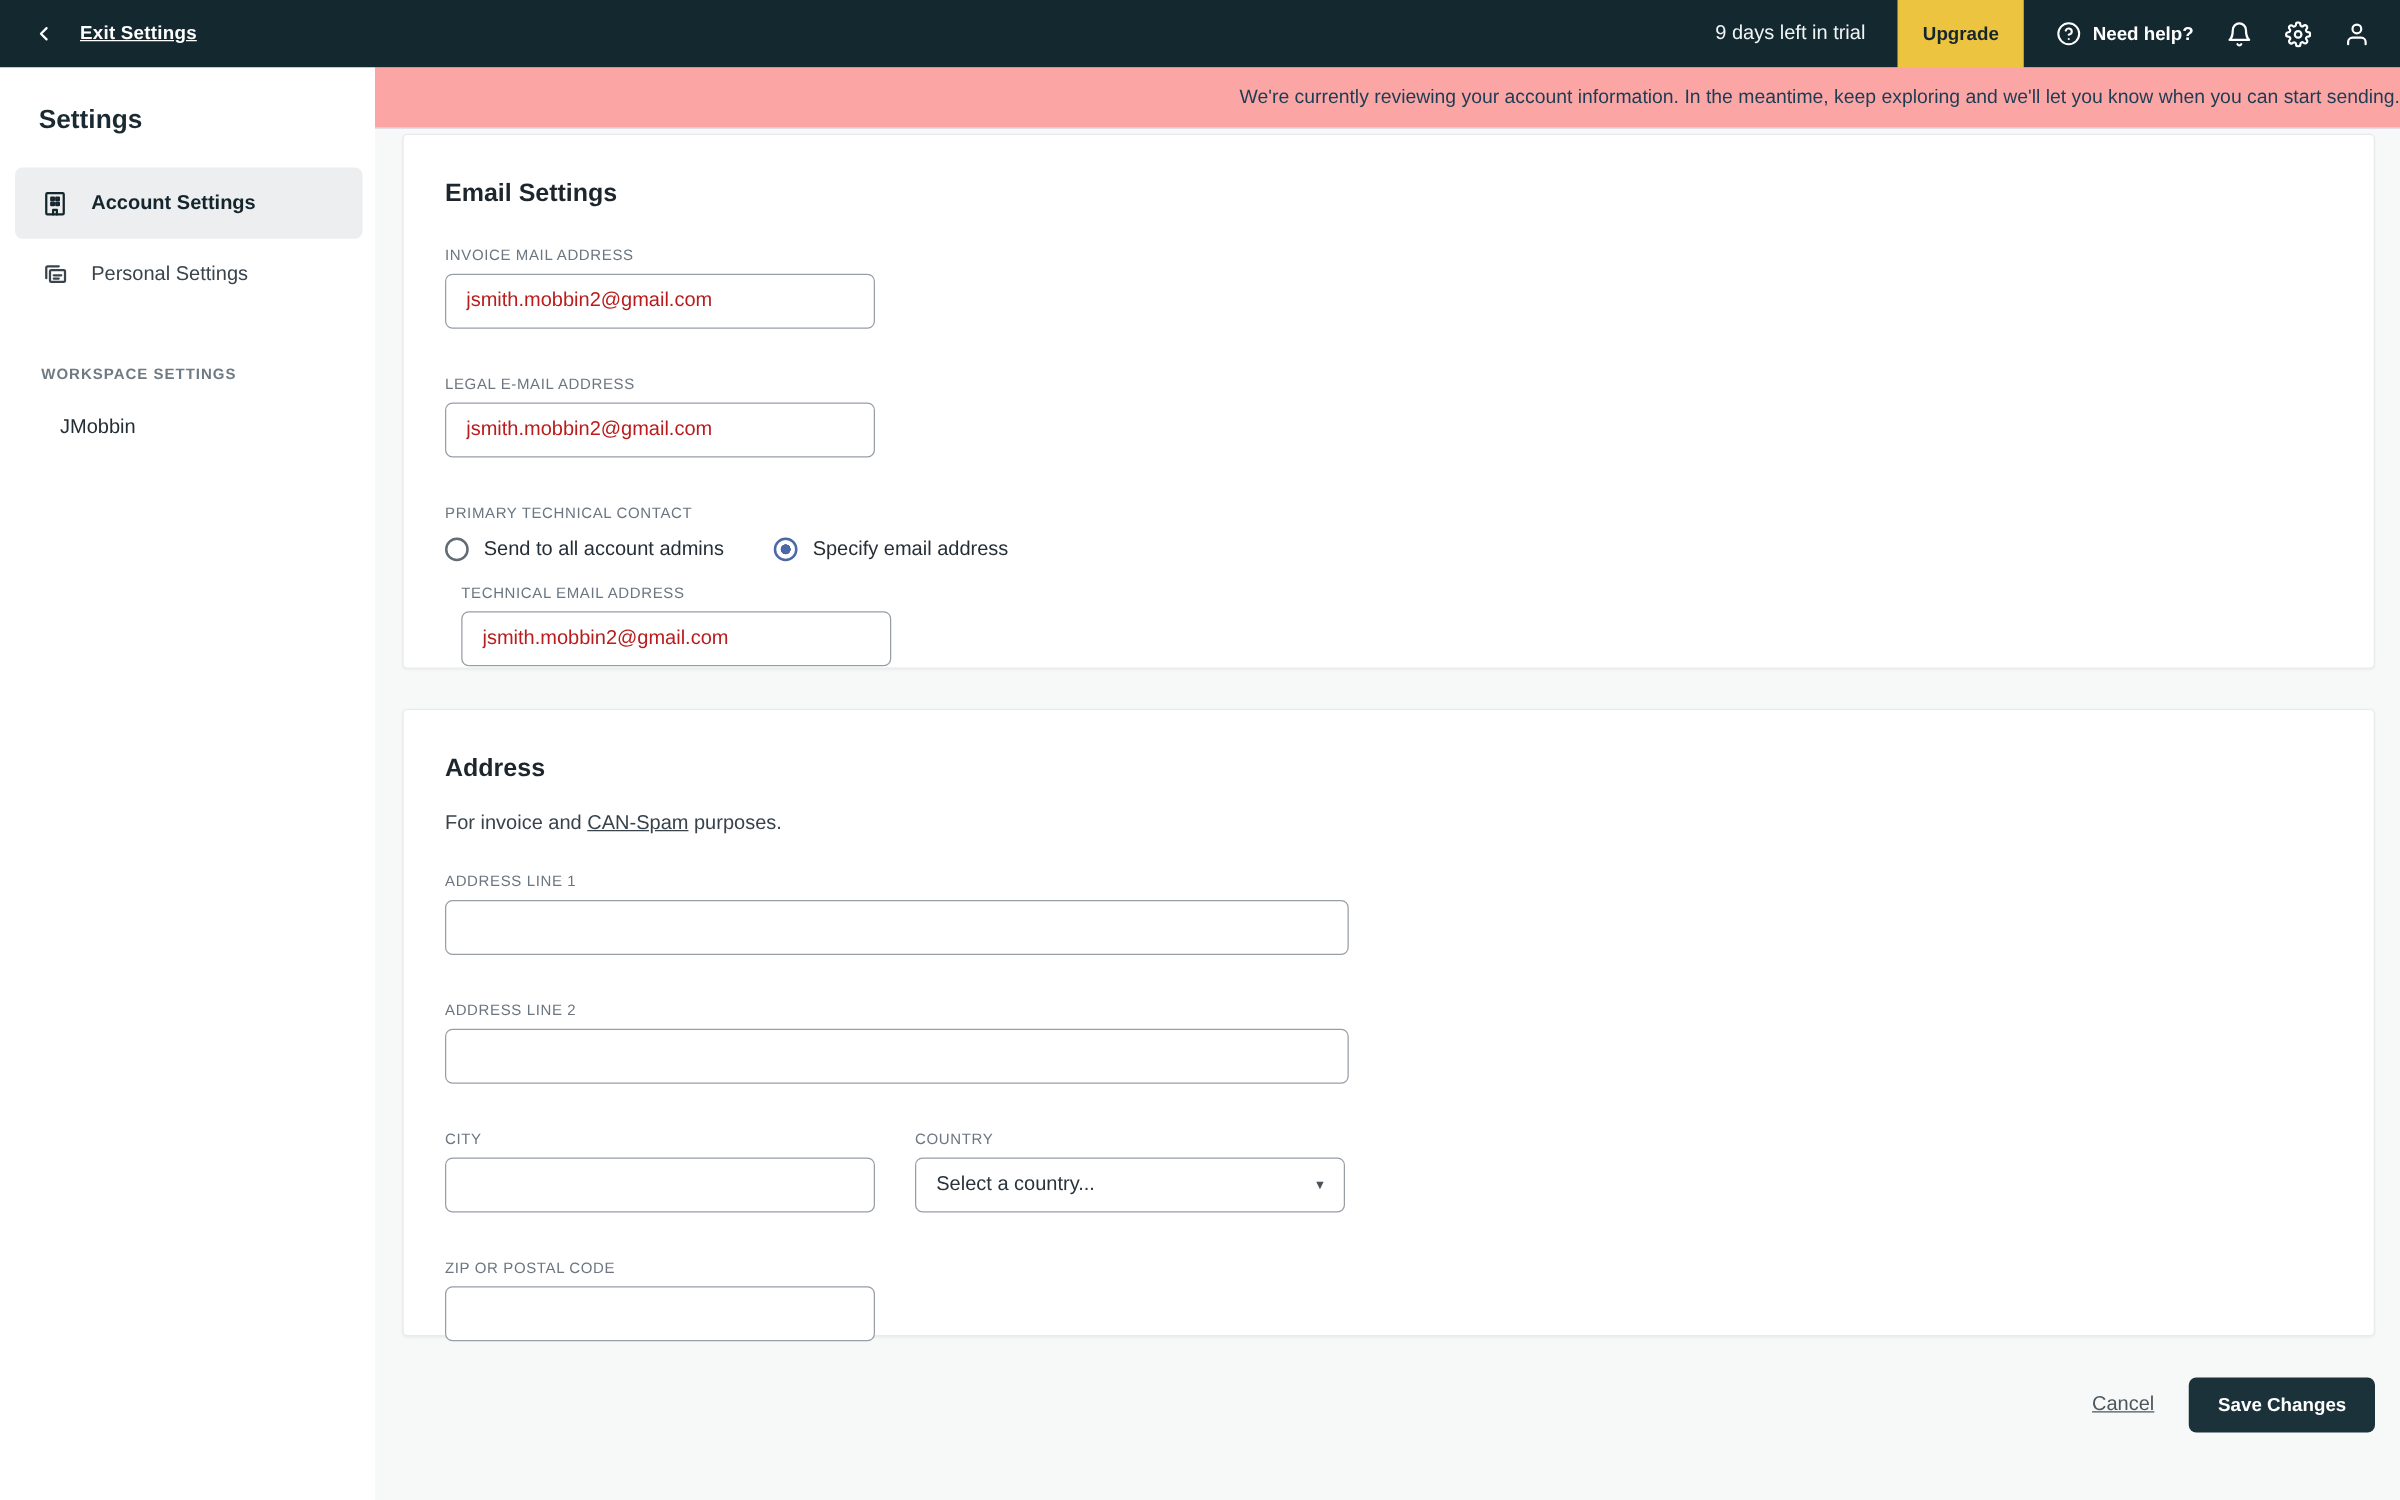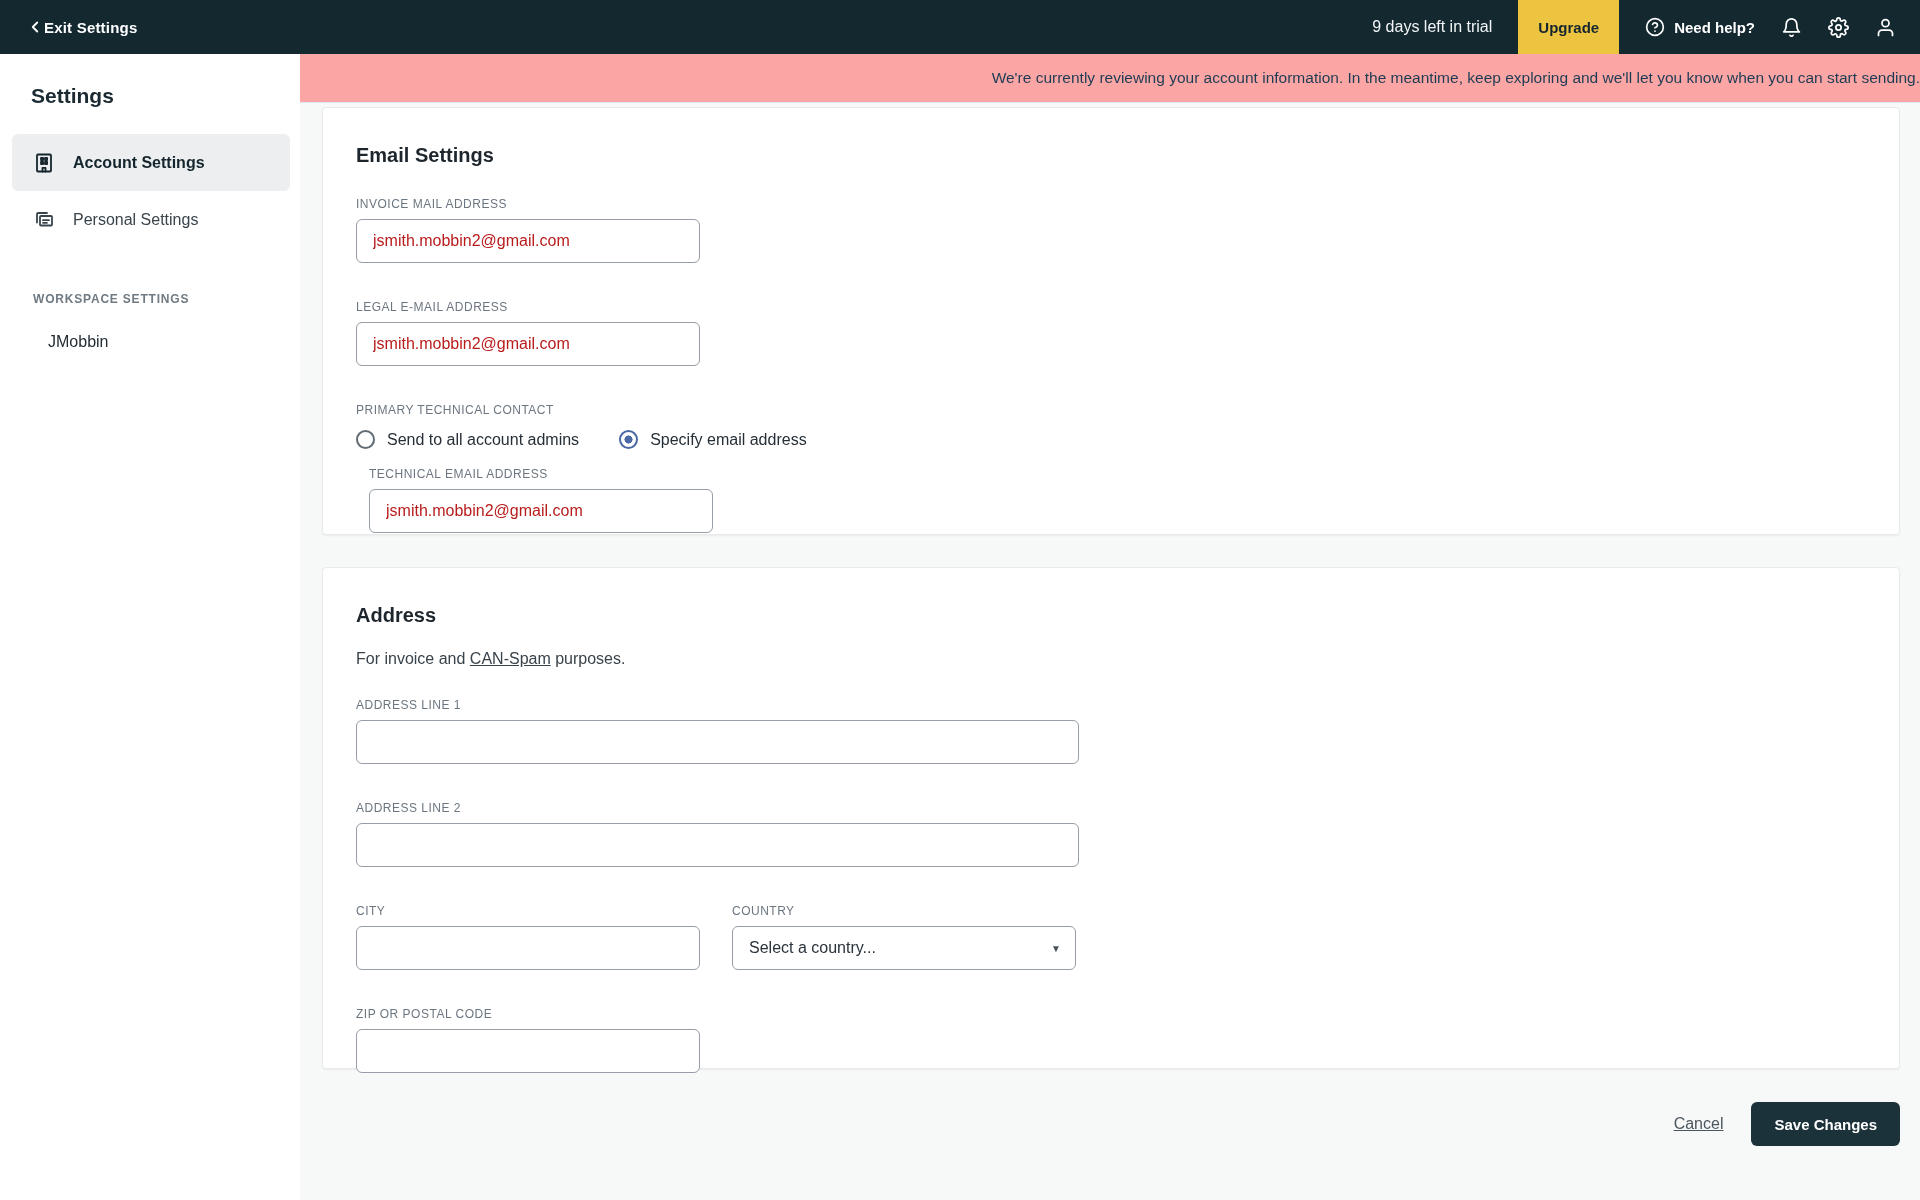--- a/index.html
+++ b/index.html
@@ -12,21 +12,21 @@
     color:#1f272e;
   }
   svg { display:block; }
 
   
   .topbar {
     height:54px; background:#142830; color:#fff;
     display:flex; align-items:center; justify-content:space-between;
     padding:0 24px 0 26px;
   }
-  .topbar-left { display:flex; align-items:center; gap:0; cursor:pointer; }
+  .topbar-left { display:flex; align-items:flex-start; gap:20px; cursor:pointer;text-decoration:underline; }
   .topbar-left .exit-label { font-size:15px; font-weight:bold; letter-spacing:.2px; }
   .topbar-right { display:flex; align-items:center; gap:26px; }
   .trial-text { font-size:16px; color:#f2f5f6; }
   .upgrade-btn {
     background:#ecc440; color:#16262e; border:none; cursor:pointer;
     font-family:inherit; font-size:15px; font-weight:bold;
     padding:26px 20px; border-radius:4px; line-height:1;
   }
   .need-help { display:flex; align-items:center; gap:9px; cursor:pointer; }
   .need-help span { font-size:15px; font-weight:bold; }

